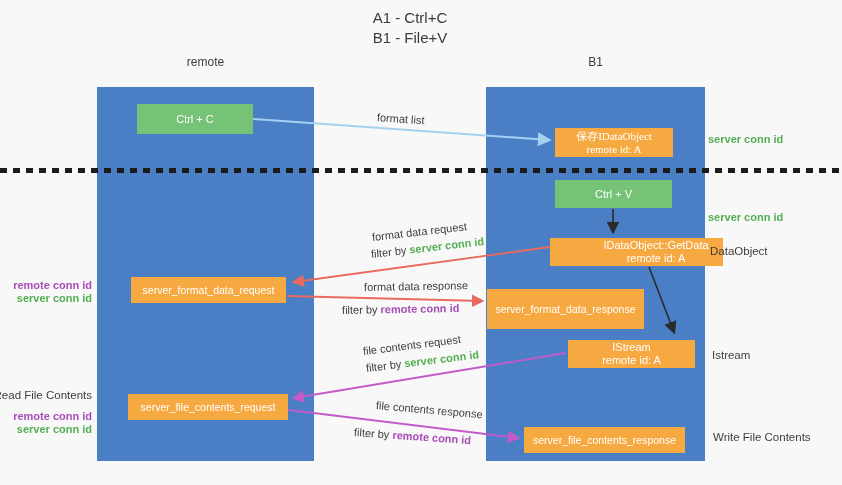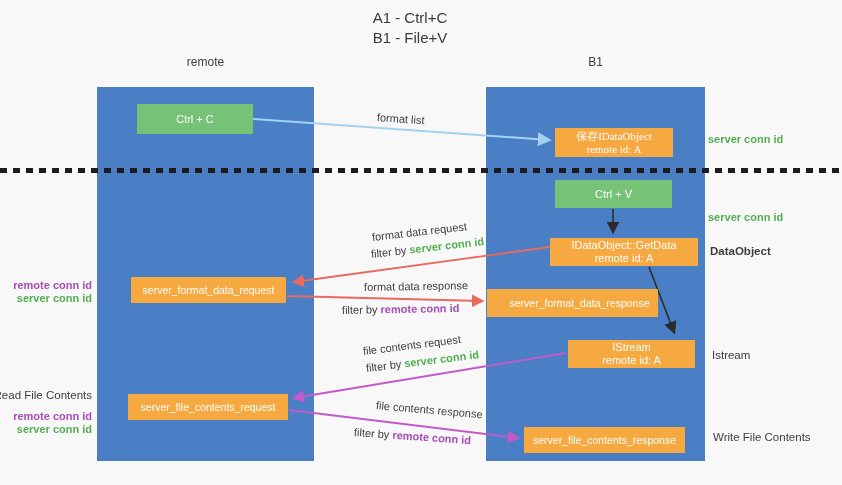--- a/index.html
+++ b/index.html
@@ -89,49 +89,49 @@
 
   <div class="box orange" style="left:555px; top:128px; width:118px; height:29px;font-family:Liberation Serif, serif;">
     <div class="l1">保存IDataObject</div>
     <div class="l2">remote id: A</div>
   </div>
 
   <div class="box green" style="left:555px; top:180px; width:117px; height:28px;">
     <span>Ctrl + V</span>
   </div>
 
-  <div class="box orange" style="left:550px; top:238px; width:148px; height:28px;">
+  <div class="box orange" style="left:550px; top:238px; width:134px; height:28px;padding-left:39px;">
     <div class="l1">IDataObject::GetData</div>
     <div class="l2">remote id: A</div>
   </div>
 
   <div class="box orange single" style="left:131px; top:277px; width:155px; height:26px;">
     <span>server_format_data_request</span>
   </div>
 
-  <div class="box orange single" style="left:487px; top:289px; width:157px; height:28px;padding-left:14px;">
+  <div class="box orange single" style="left:487px; top:289px; width:157px; height:40px;">
     <span>server_format_data_response</span>
   </div>
 
   <div class="box orange" style="left:568px; top:340px; width:127px; height:28px;">
     <div class="l1">IStream</div>
     <div class="l2">remote id: A</div>
   </div>
 
   <div class="box orange single" style="left:128px; top:394px; width:160px; height:26px;">
     <span>server_file_contents_request</span>
   </div>
 
   <div class="box orange single" style="left:524px; top:427px; width:161px; height:26px;">
     <span>server_file_contents_response</span>
   </div>
 
   <div class="lbl green-t" style="left:708px; top:133px;">server conn id</div>
   <div class="lbl green-t" style="left:708px; top:211px;">server conn id</div>
-  <div class="lbl big" style="left:710px; top:245px;font-weight:bold;">DataObject</div>
+  <div class="lbl big" style="left:710px; top:245px;">DataObject</div>
   <div class="lbl big" style="left:712px; top:349px;">Istream</div>
   <div class="lbl big" style="left:713px; top:431px;">Write File Contents</div>
 
   <div class="left-group" style="right:750px; top:279px;">
     <div class="purple-t">remote conn id</div>
     <div class="green-t">server conn id</div>
   </div>
   <div class="left-group" style="right:750px; top:389px; font-size:11.5px; color:#3d3d3d; font-weight:normal;">Read File Contents</div>
   <div class="left-group" style="right:750px; top:410px;">
     <div class="purple-t">remote conn id</div>

